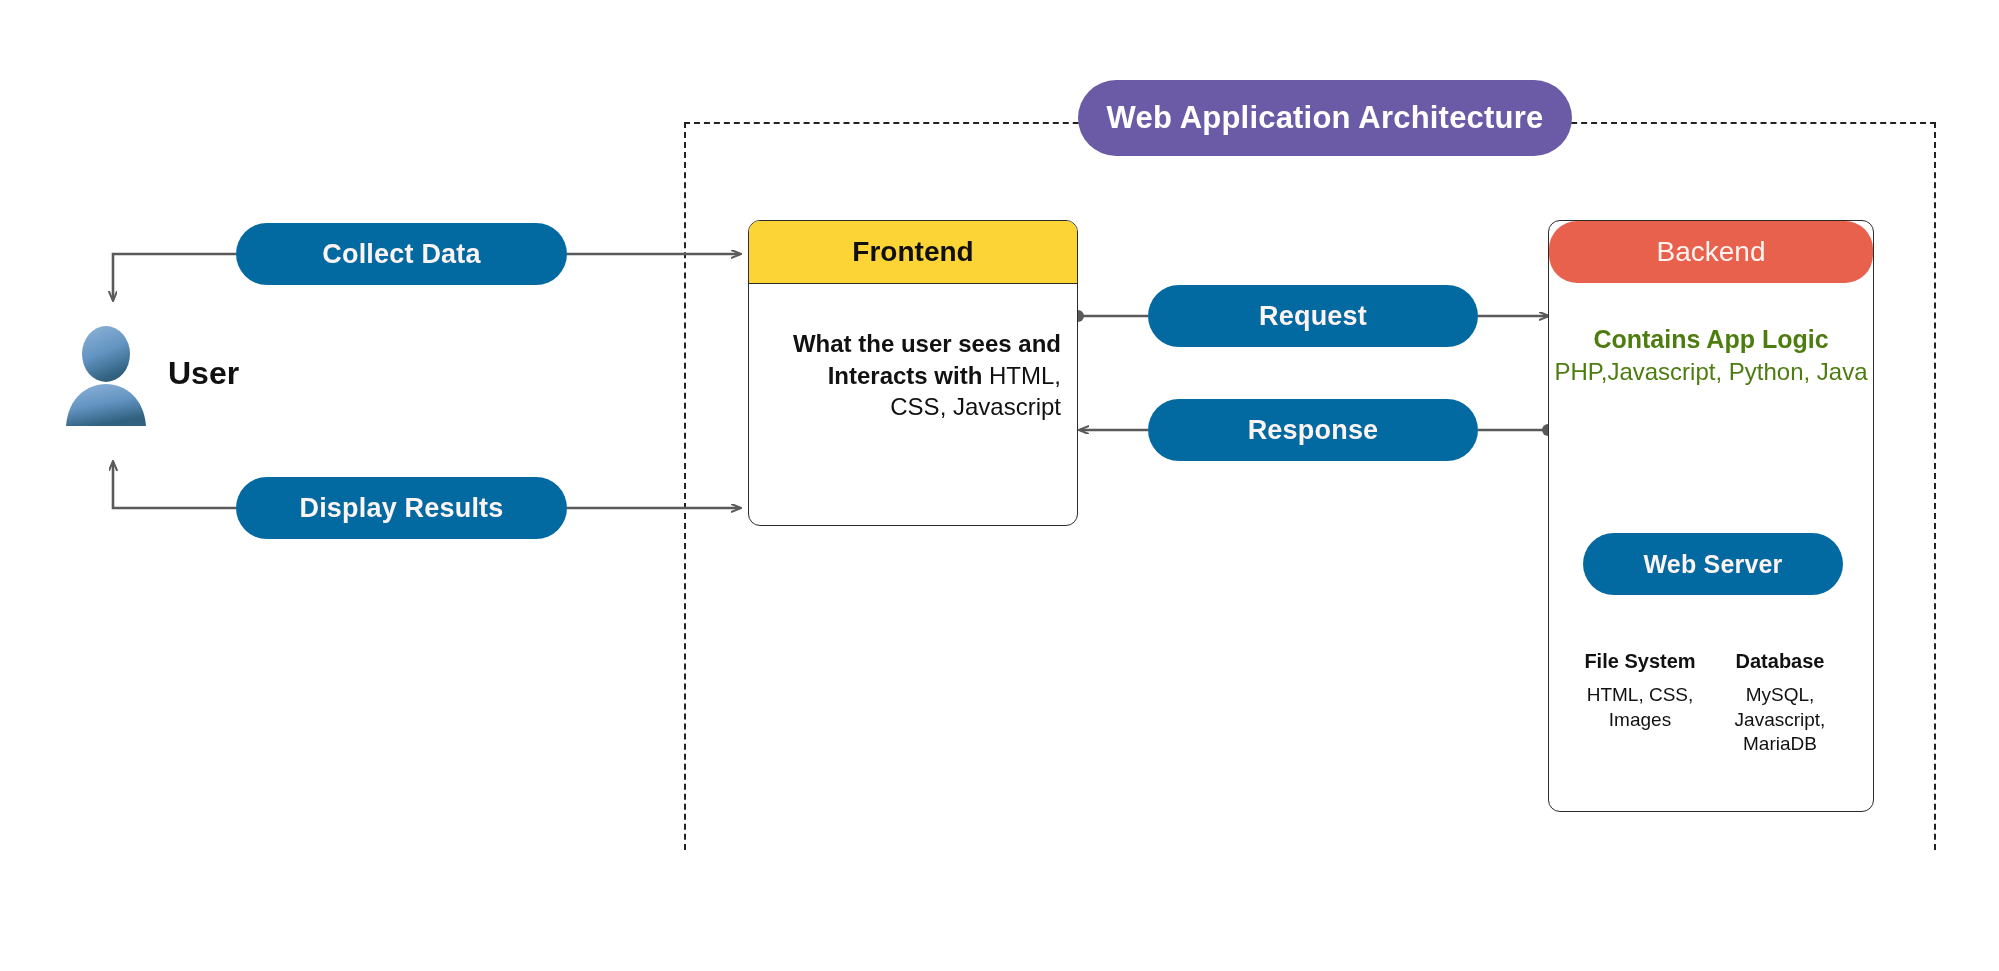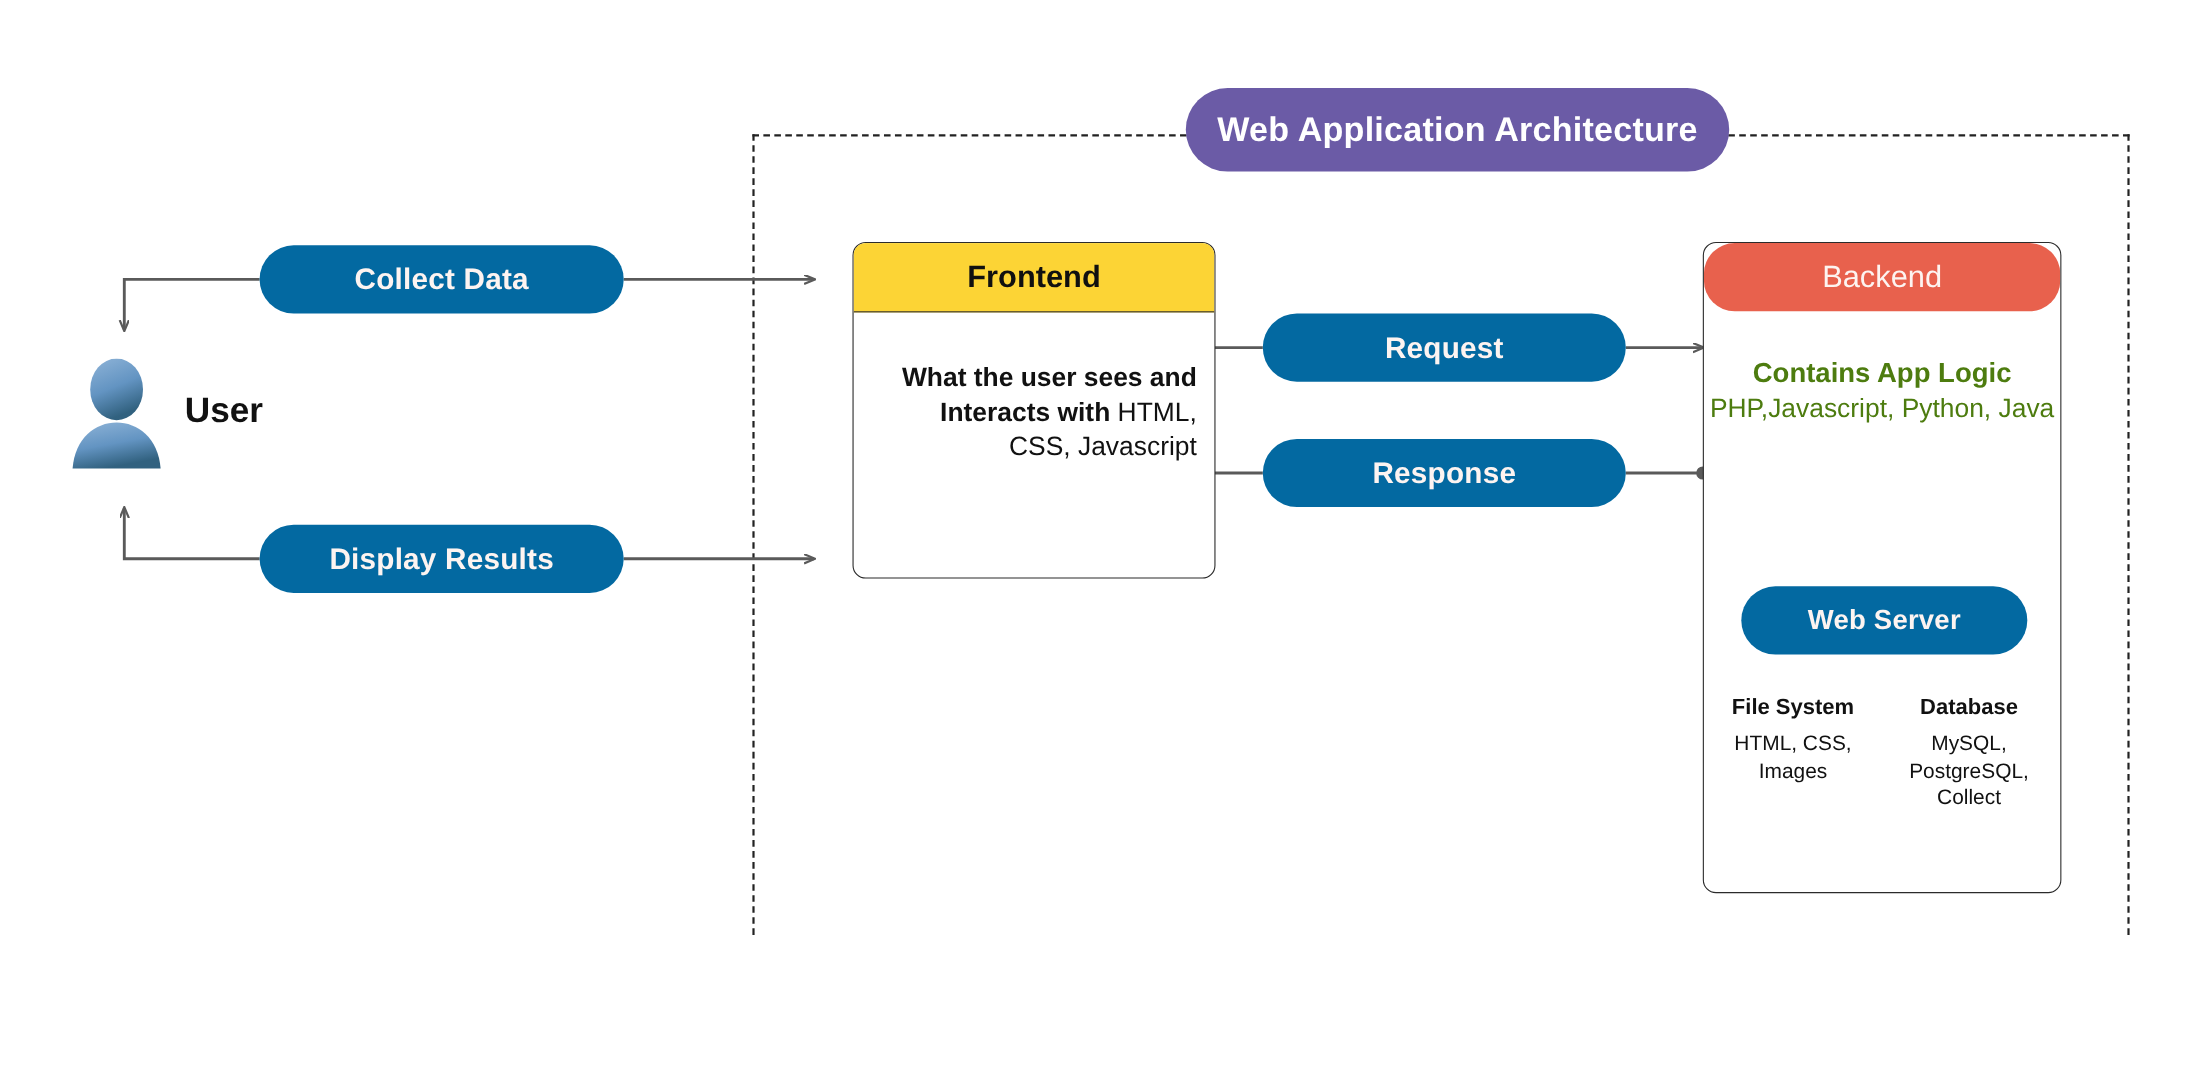--- a/index.html
+++ b/index.html
@@ -92,21 +92,21 @@
 
   
   .card {
     position: absolute;
     background: #ffffff;
     border: 1.6px solid #2b2b2b;
     border-radius: 12px;
     box-sizing: border-box;
     overflow: hidden;
   }
-  .frontend-card { left: 748px; top: 220px; width: 330px; height: 306px; margin-left: 27px; }
+  .frontend-card { left: 748px; top: 220px; width: 330px; height: 306px; }
   .frontend-head {
     height: 62px;
     background: #FCD435;
     border-bottom: 1.4px solid #2b2b2b;
     display: flex;
     align-items: center;
     justify-content: center;
     font-size: 28px;
     font-weight: bold;
     color: #101010;
@@ -140,24 +140,24 @@
     font-size: 24px;
     line-height: 1.33;
     color: #4d7c0f;
   }
   .backend-logic-title { font-weight: bold; font-size: 25px; }
   .backend-langs { font-weight: normal; }
 
   .backend-columns {
     position: absolute;
     left: 1560px;
-    top: 632px;
+    top: 650px;
     width: 300px;
     display: flex;
-    justify-content: space-between;
+    justify-content: center;
     text-align: center;
   }
   .bcol { width: 140px; }
   .bcol-title {
     font-size: 20px;
     font-weight: bold;
     color: #111111;
     margin-bottom: 10px;
   }
   .bcol-items {
@@ -265,17 +265,17 @@
     <span>Web Server</span>
   </div>
 
   <div class="backend-columns">
     <div class="bcol">
       <div class="bcol-title">File System</div>
       <div class="bcol-items">HTML, CSS, Images</div>
     </div>
     <div class="bcol">
       <div class="bcol-title">Database</div>
-      <div class="bcol-items">MySQL, PostgreSQL, Collect</div>
+      <div class="bcol-items">MySQL, Javascript, MariaDB</div>
     </div>
   </div>
 
 </div>
 
 </body></html>

